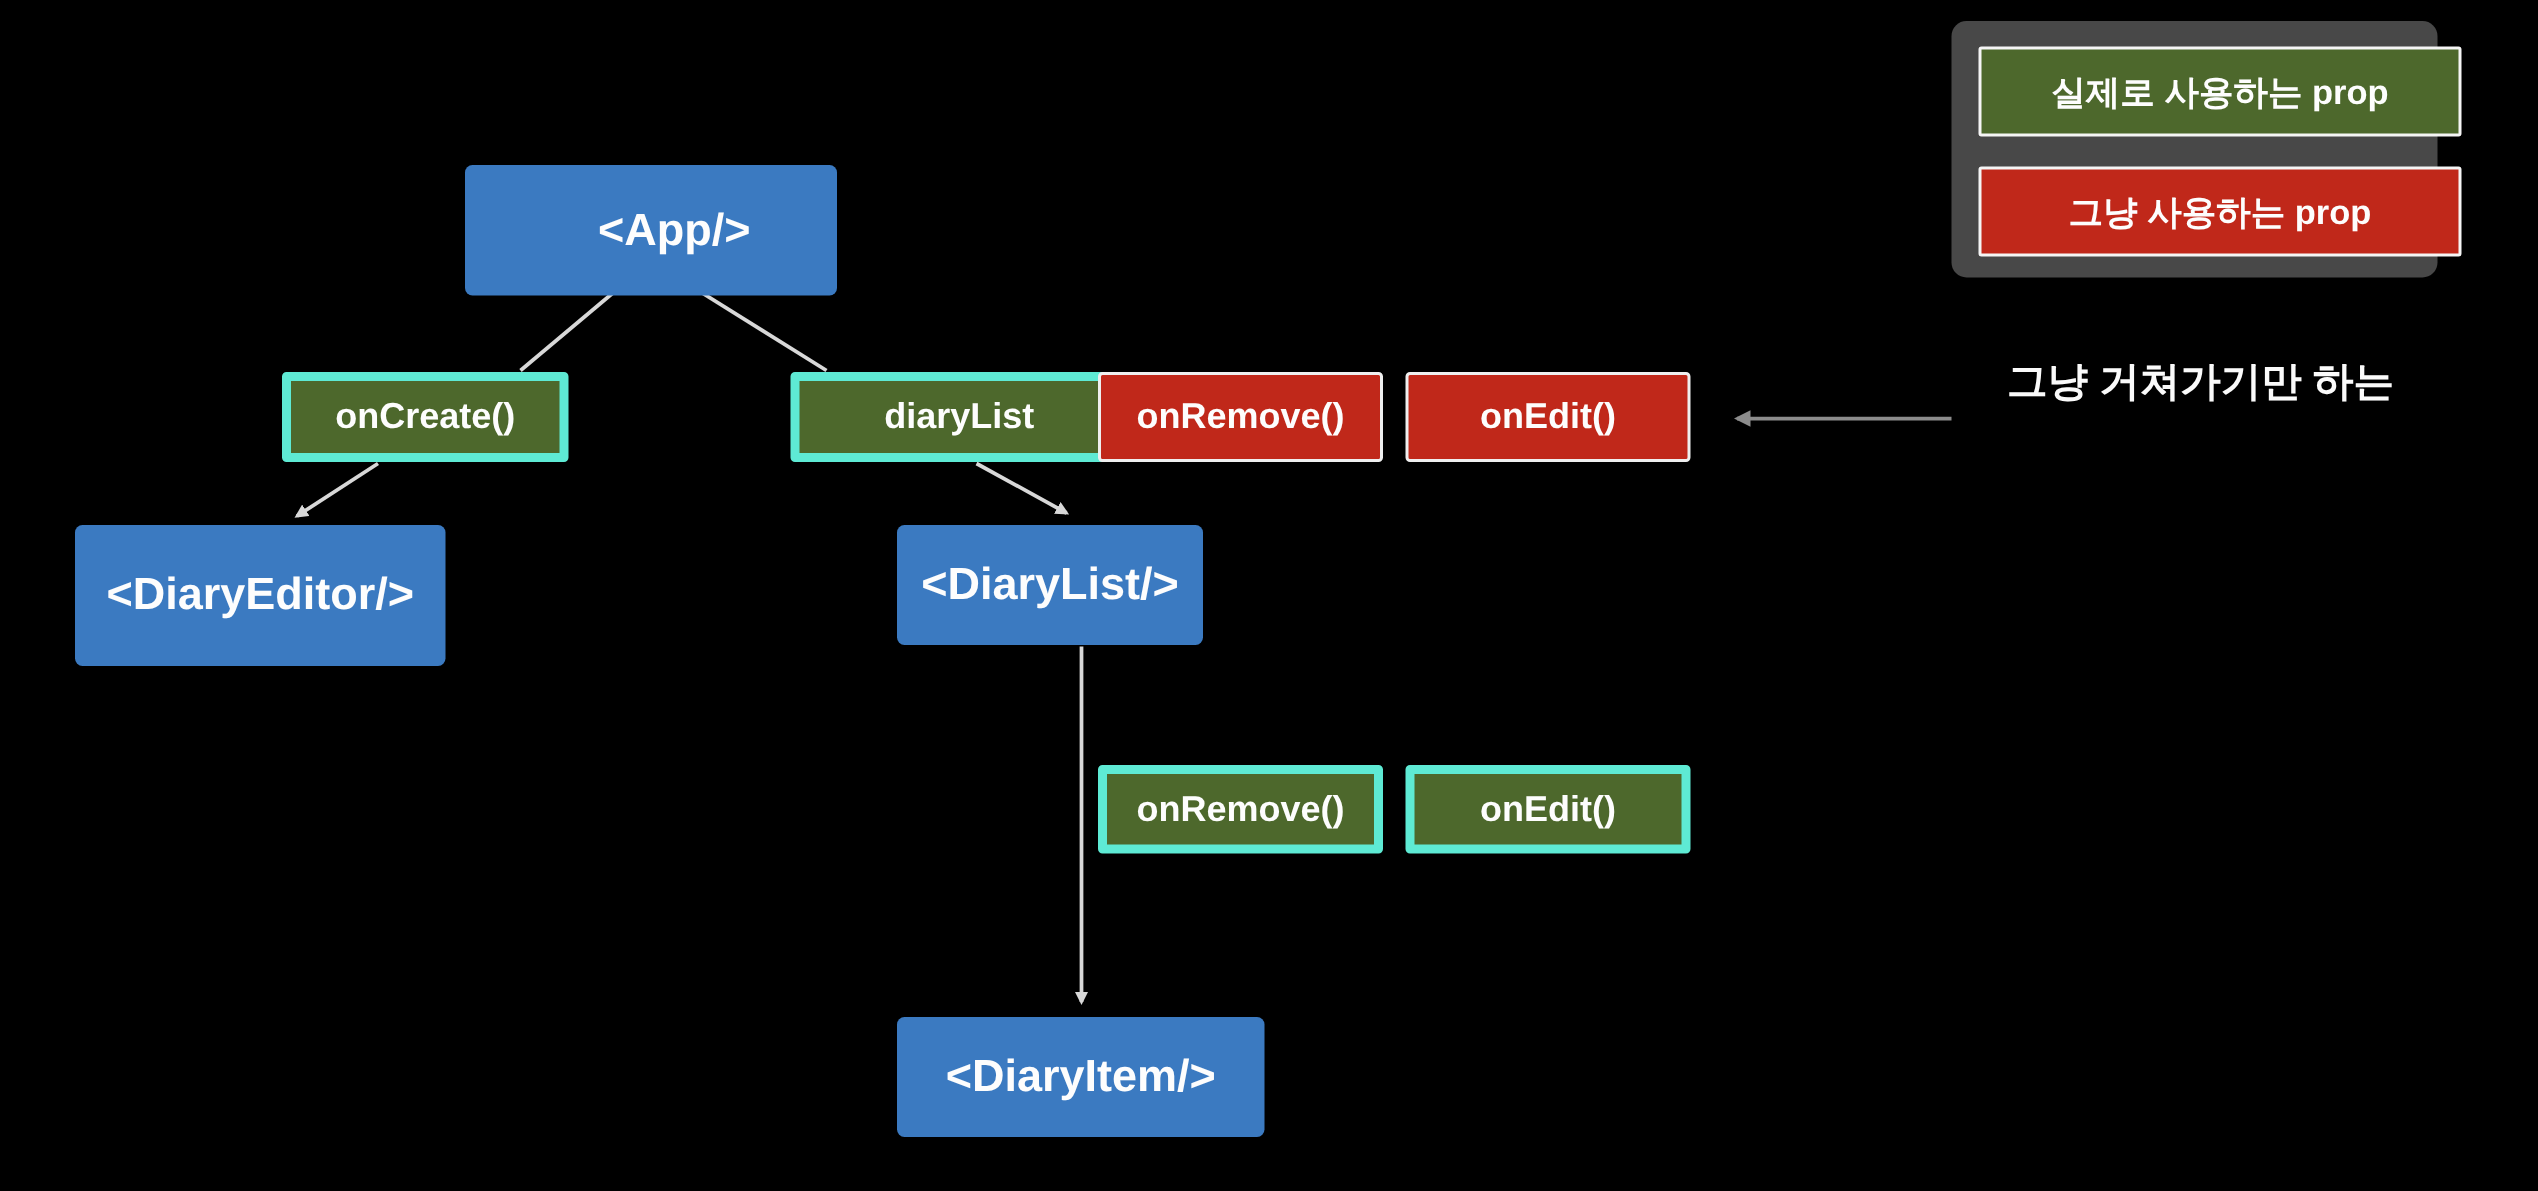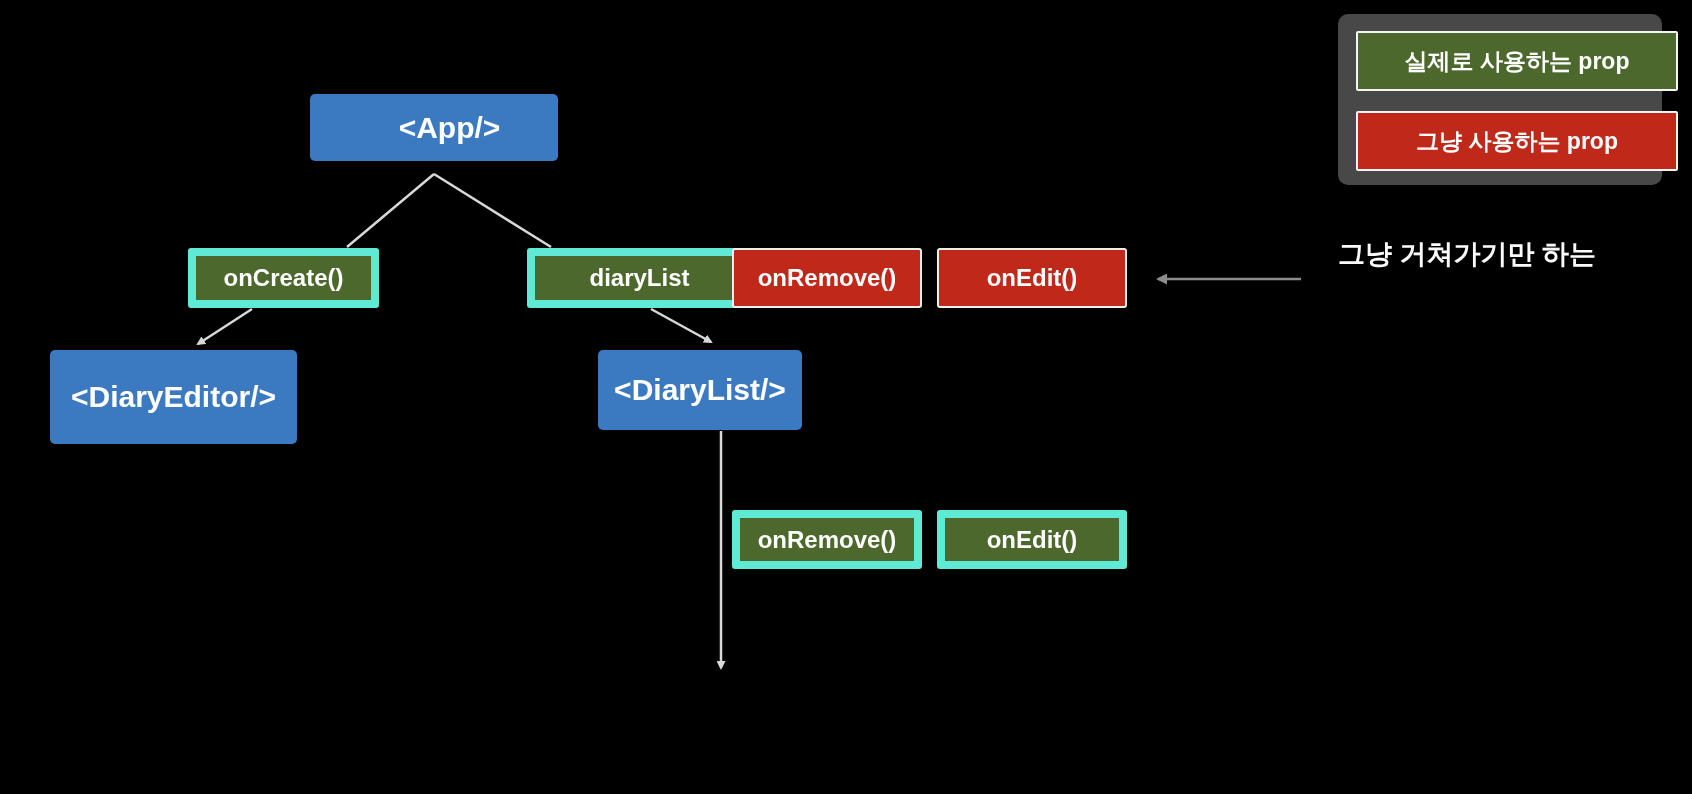--- a/index.html
+++ b/index.html
@@ -47,34 +47,34 @@
     text-align: center;
     white-space: nowrap;
   }
   .node-blue {
     background: var(--component-blue, #3b7ac1);
     border-radius: 5px;
     font-size: 30px;
   }
   .node-green {
     background: var(--used-prop-green, #4d682c);
-    border: 8px solid #5eead4;
+    border: 6px solid #5eead4;
     border-radius: 3px;
     font-size: 24px;
   }
   .node-red {
     background: var(--passing-prop-red, #c0281a);
     border: 2px solid #efefef;
     border-radius: 3px;
     font-size: 24px;
   }
 
   .legend {
     position: absolute;
-    left: 1338px;
+    left: 1301px;
     top: 14px;
     width: 324px;
     height: 171px;
     background: var(--legend-background, #484848);
     border-radius: 10px;
     box-sizing: border-box;
     padding-left: 38px;
   }
   .legend .swatch {
     position: absolute;
@@ -127,38 +127,39 @@
       </marker>
     </defs>
     <line class="tree-line" x1="434" y1="174" x2="347" y2="247"></line>
     <line class="tree-line" x1="434" y1="174" x2="551" y2="247"></line>
     <line class="tree-line" x1="252" y1="309" x2="198" y2="344" marker-end="url(#ah-light)"></line>
     <line class="tree-line" x1="651" y1="309" x2="711" y2="342" marker-end="url(#ah-light)"></line>
     <line class="tree-line" x1="721" y1="431" x2="721" y2="668" marker-end="url(#ah-light)"></line>
     <line class="gray-line" x1="1301" y1="279" x2="1158" y2="279" marker-end="url(#ah-gray)"></line>
   </svg>
 
-  <div class="node node-blue" style="left:310px; top:94px; width:248px; height:67px;padding-left:31px;">&lt;App/&gt;</div>
+  <div class="node node-blue" style="left:310px; top:110px; width:248px; height:87px;padding-left:31px;">&lt;App/&gt;</div>
 
   <div class="node node-green" style="left:188px; top:248px; width:191px; height:60px;">onCreate()</div>
 
   <div class="node node-green" style="left:527px; top:248px; width:225px; height:60px;">diaryList</div>
 
   <div class="node node-red" style="left:732px; top:248px; width:190px; height:60px;">onRemove()</div>
 
   <div class="node node-red" style="left:937px; top:248px; width:190px; height:60px;">onEdit()</div>
 
   <div class="node node-blue" style="left:50px; top:350px; width:247px; height:94px;">&lt;DiaryEditor/&gt;</div>
 
   <div class="node node-blue" style="left:598px; top:350px; width:204px; height:80px;">&lt;DiaryList/&gt;</div>
 
   <div class="node node-green" style="left:732px; top:510px; width:190px; height:59px;">onRemove()</div>
 
   <div class="node node-green" style="left:937px; top:510px; width:190px; height:59px;">onEdit()</div>
 
+  <div class="node node-blue" style="left:598px; top:678px; width:245px; height:80px;">&lt;DiaryItem/&gt;</div>
 
   <div class="legend">
     <div class="swatch swatch-used">실제로 사용하는 prop</div>
     <div class="swatch swatch-pass">그냥 사용하는 prop</div>
   </div>
 
   <div class="annotation">
     <div>그냥 거쳐가기만 하는</div>
   </div>
 

